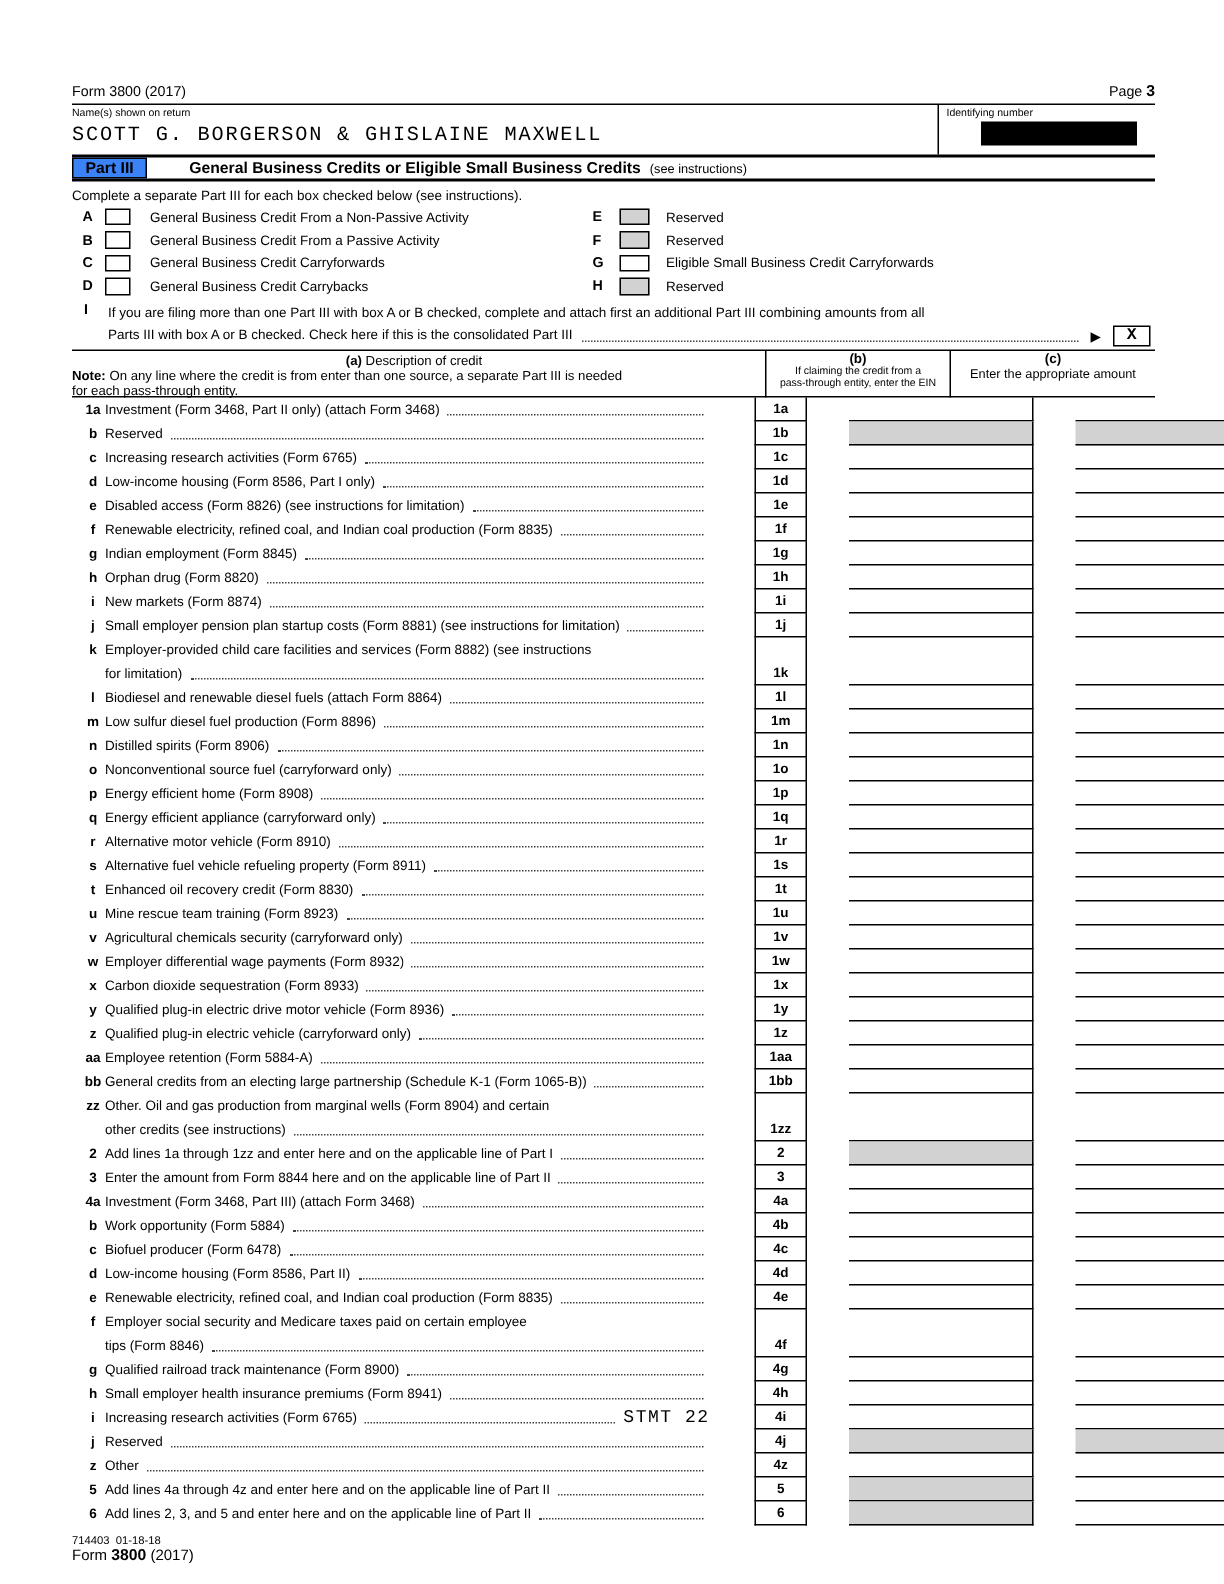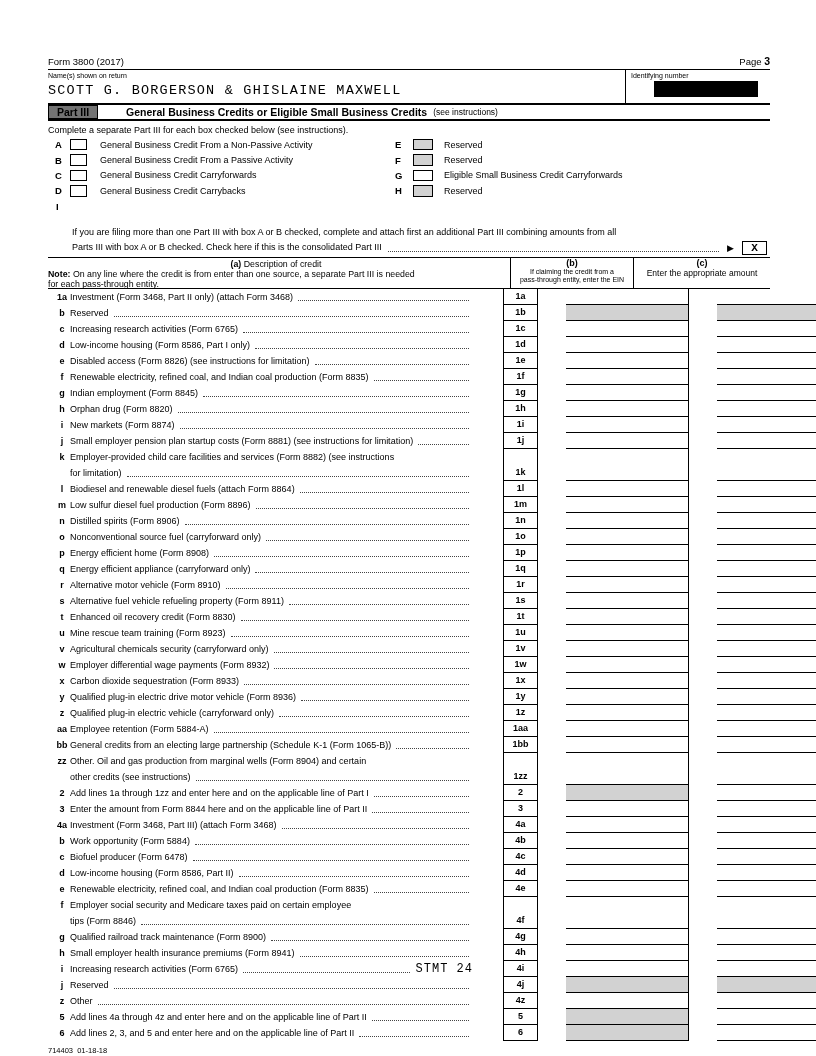--- a/index.html
+++ b/index.html
@@ -17,21 +17,21 @@
   .name-box { display:flex; border-bottom:2.5px solid #000; height:35px;gap:24px; }
   .name-left { flex:1; padding-top:2px; }
   .small-label { font-size:7px; }
   .name-value { font-family:"Liberation Mono", monospace; font-size:13.5px;
                 letter-spacing:1.2px; margin-top:4px; white-space:nowrap; }
   .id-box { width:145px; border-left:1px solid #000; padding:2px 0 0 5px; }
   .redact { width:104px; height:16px; background:#000; margin:2px 0 0 23px; }
 
   
   .part-bar { display:flex; align-items:stretch; border-bottom:2.5px solid #000; height:16px; }
-  .part-label { border:1.5px solid #000; background:#737373; font-weight:bold; font-size:10.5px;
+  .part-label { border:1.5px solid #000; background:#3b82f6; font-weight:bold; font-size:10.5px;
                 padding:0 8px; display:flex; align-items:center; }
   .part-title { font-weight:bold; font-size:10.5px; margin-left:28px; display:flex; align-items:center; }
   .part-note { font-size:8.5px; font-weight:normal; margin-left:6px; }
 
   .intro { font-size:9px; margin:4px 0 2px 0; }
 
   
   .cb-grid { display:flex; margin-top:1px; }
   .cb-col-left { width:340px; }
   .cb-col-right { flex:1; }
@@ -40,21 +40,21 @@
   .cb-col-right .cb-letter { width:18px; }
   .cb-box { width:17px; height:11.5px; border:1px solid #000; background:#fff; flex:none; }
   .cb-col-right .cb-box { width:20px; }
   .cb-box.shaded { background:#d2d2d2; }
   .cb-label { font-size:9px; margin-left:13px; white-space:nowrap; }
   .cb-col-right .cb-label { margin-left:11px; }
 
   
   .line-i { display:flex; font-size:9px; margin-top:2px; }
   .li-letter { font-weight:bold; font-size:9.5px; width:24px; padding-left:8px; flex:none; }
-  .li-text { flex:1;margin-top:24px; }
+  .li-text { flex:1; }
   .li-line1 { line-height:15px; white-space:nowrap; }
   .li-line2 { display:flex; align-items:flex-end; line-height:15px; }
   .li-l2text { white-space:nowrap; }
   .li-leader { flex:1; border-bottom:1px dotted #444; margin:0 8px 3px 6px; }
   .li-arrow { font-size:9px; margin-right:8px; line-height:14px; }
   .li-xbox { width:25px; height:14px; border:1px solid #000; font-family:"Liberation Mono", monospace;
              font-weight:bold; font-size:11px; text-align:center; line-height:13px; margin-right:3px; }
 
   
   .gtable { border-top:1.5px solid #000; margin-top:2px; }
@@ -765,21 +765,21 @@
             <div class="cell-b"></div>
             <div class="cell-c"></div>
           </div>
           <div class="trow">
             <div class="cell-a">
               <span class="rlabel">i</span>
               <div class="adesc">
                 <div class="dline">
                   <span class="dtext">Increasing research activities (Form 6765)</span>
                   <span class="leader"></span>
-                  <span class="stmt">STMT 24</span>
+                  <span class="stmt">STMT 22</span>
                 </div>
               </div>
             </div>
             <div class="cell-n">4i</div>
             <div class="cell-b"></div>
             <div class="cell-c"></div>
           </div>
           <div class="trow">
             <div class="cell-a">
               <span class="rlabel">j</span>

